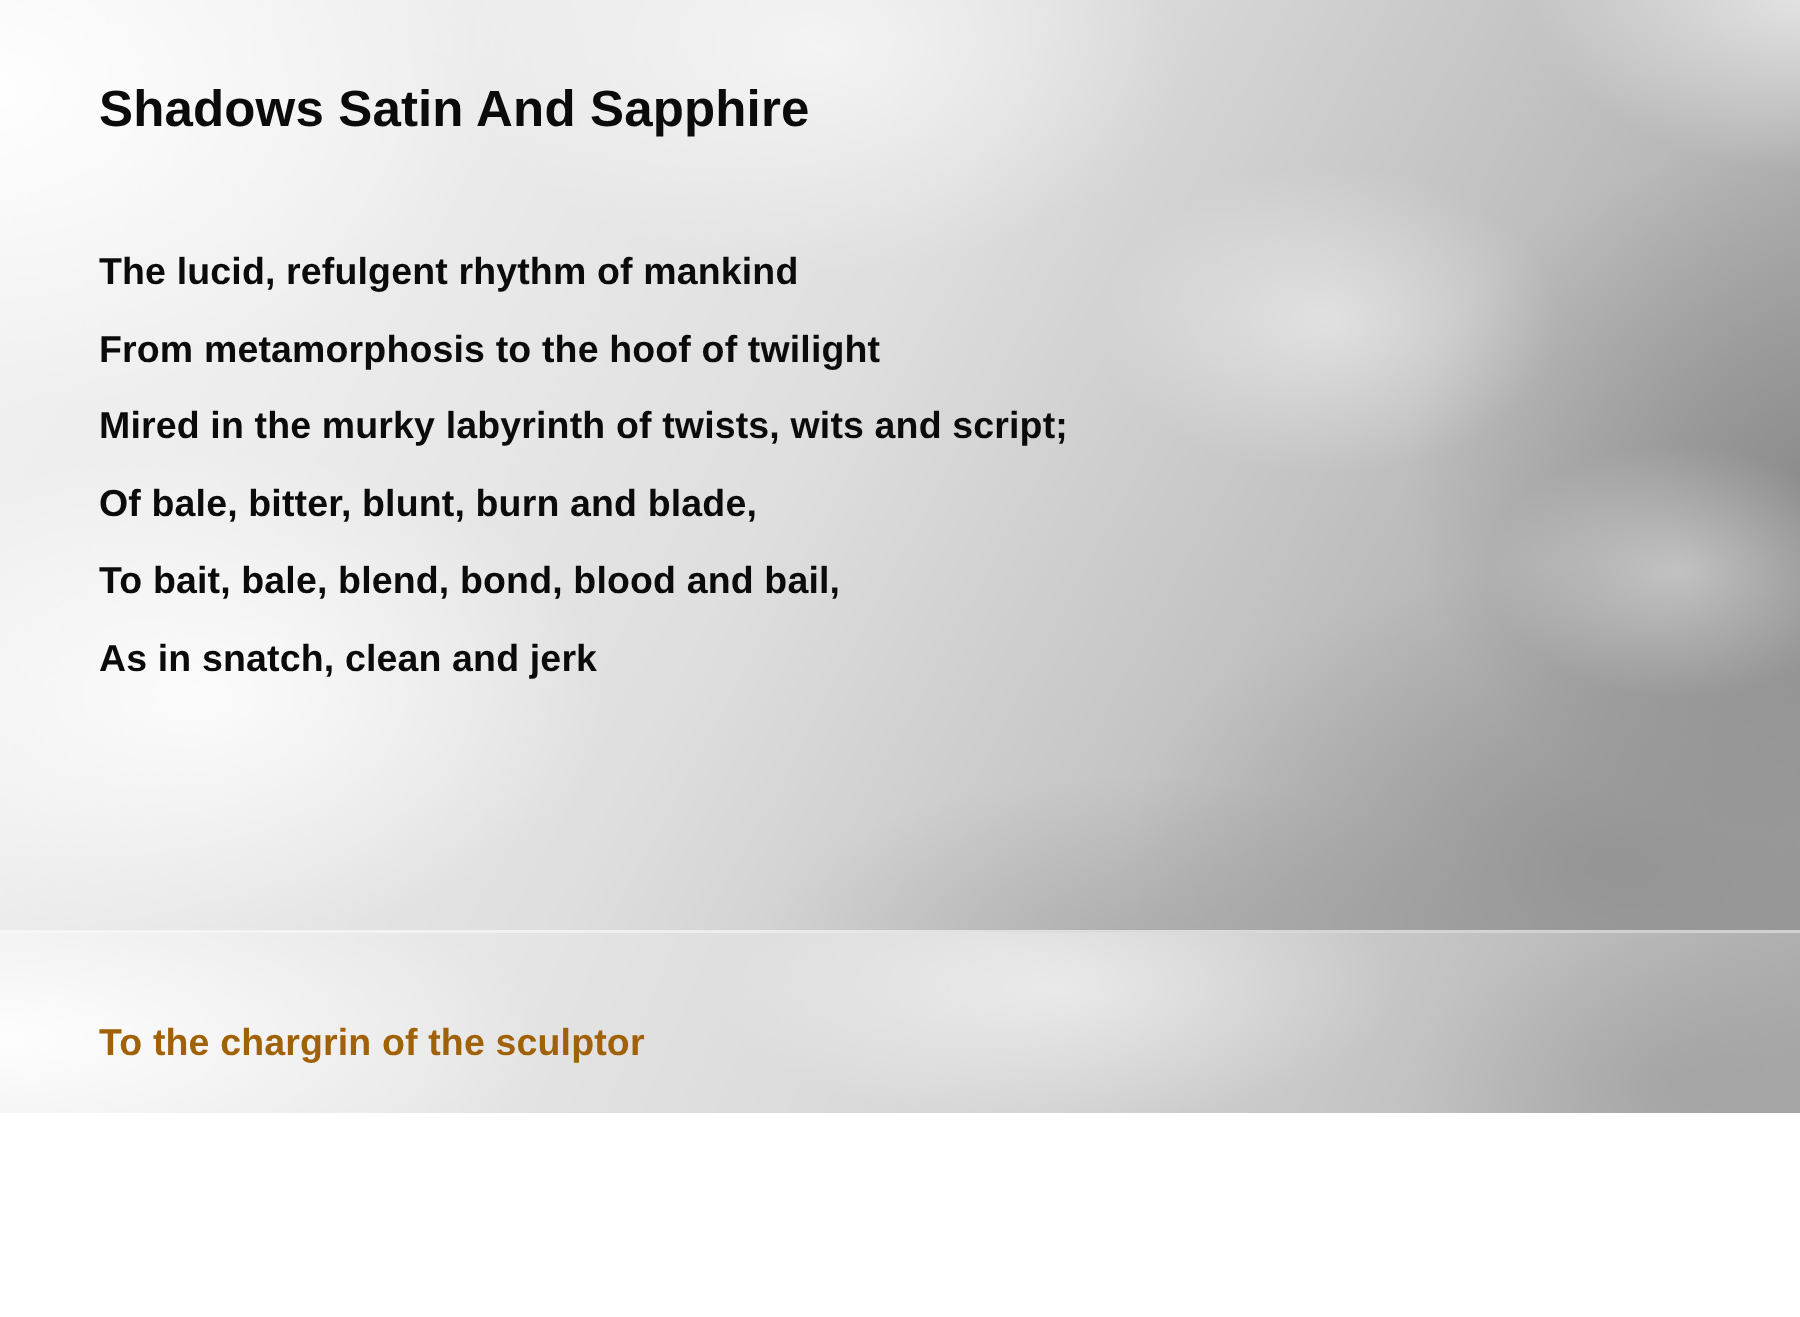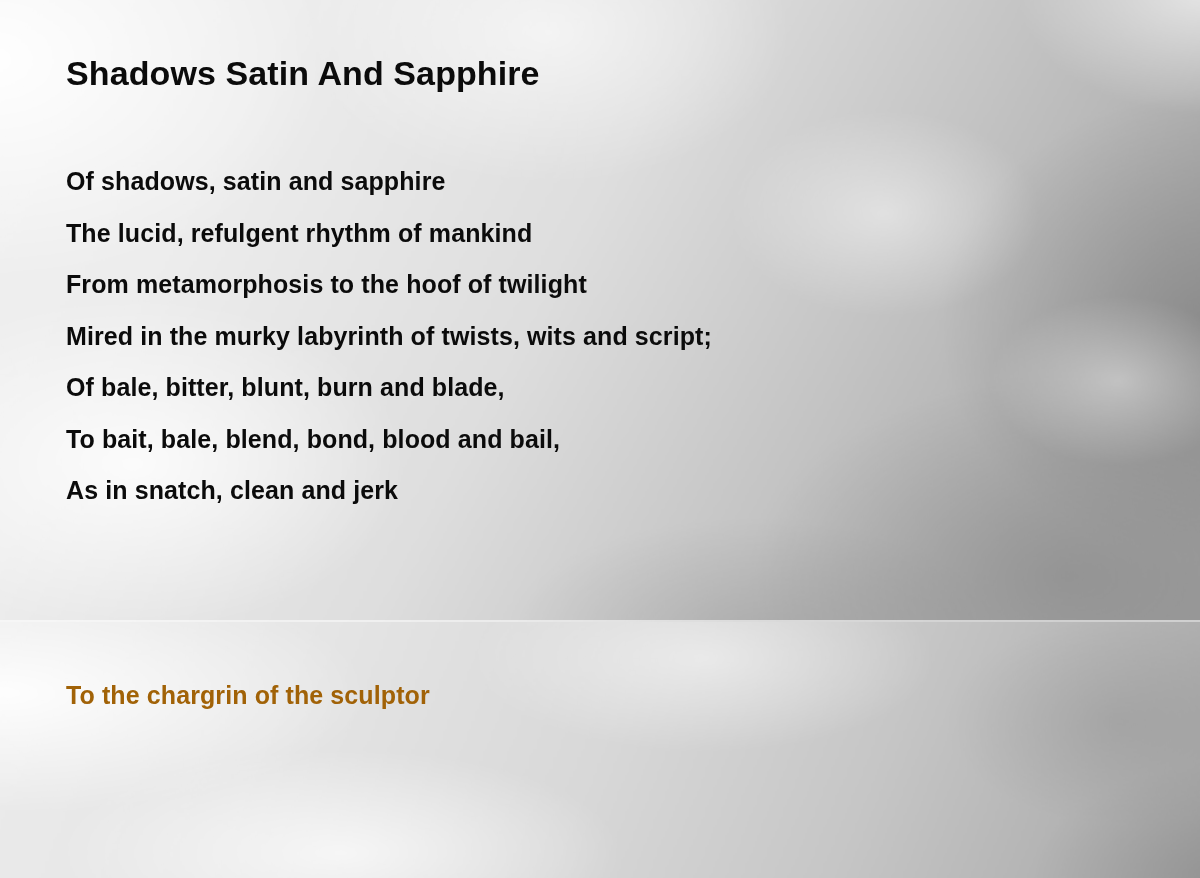--- a/index.html
+++ b/index.html
@@ -5,21 +5,21 @@
 <style>
   html, body {
     margin: 0;
     padding: 0;
     background: #ffffff;
   }
 
   #poem-card {
     position: relative;
     width: 1200px;
-    height: 878px;
+    height: 742px;
     overflow: hidden;
     font-family: "Liberation Sans", sans-serif;
     background: #e9e9e9;
   }
 
   
   .bg-panel {
     position: absolute;
     left: 0;
     width: 1200px;
@@ -153,21 +153,20 @@
 
   <div class="bg-panel" id="bg-panel-top"></div>
   <div class="bg-panel" id="bg-panel-bottom"></div>
   <div id="panel-seam"></div>
 
   <div id="content">
 
     <h1 id="poem-title">Shadows Satin And Sapphire</h1>
 
     <div id="poem-body">
-      <div class="poem-line">Of shadows, satin and sapphire</div>
       <div class="poem-line">The lucid, refulgent rhythm of mankind</div>
       <div class="poem-line">From metamorphosis to the hoof of twilight</div>
       <div class="poem-line">Mired in the murky labyrinth of twists, wits and script;</div>
       <div class="poem-line">Of bale, bitter, blunt, burn and blade,</div>
       <div class="poem-line">To bait, bale, blend, bond, blood and bail,</div>
       <div class="poem-line">As in snatch, clean and jerk</div>
     </div>
 
     <div id="poem-closing-line">To the chargrin of the sculptor</div>
 

